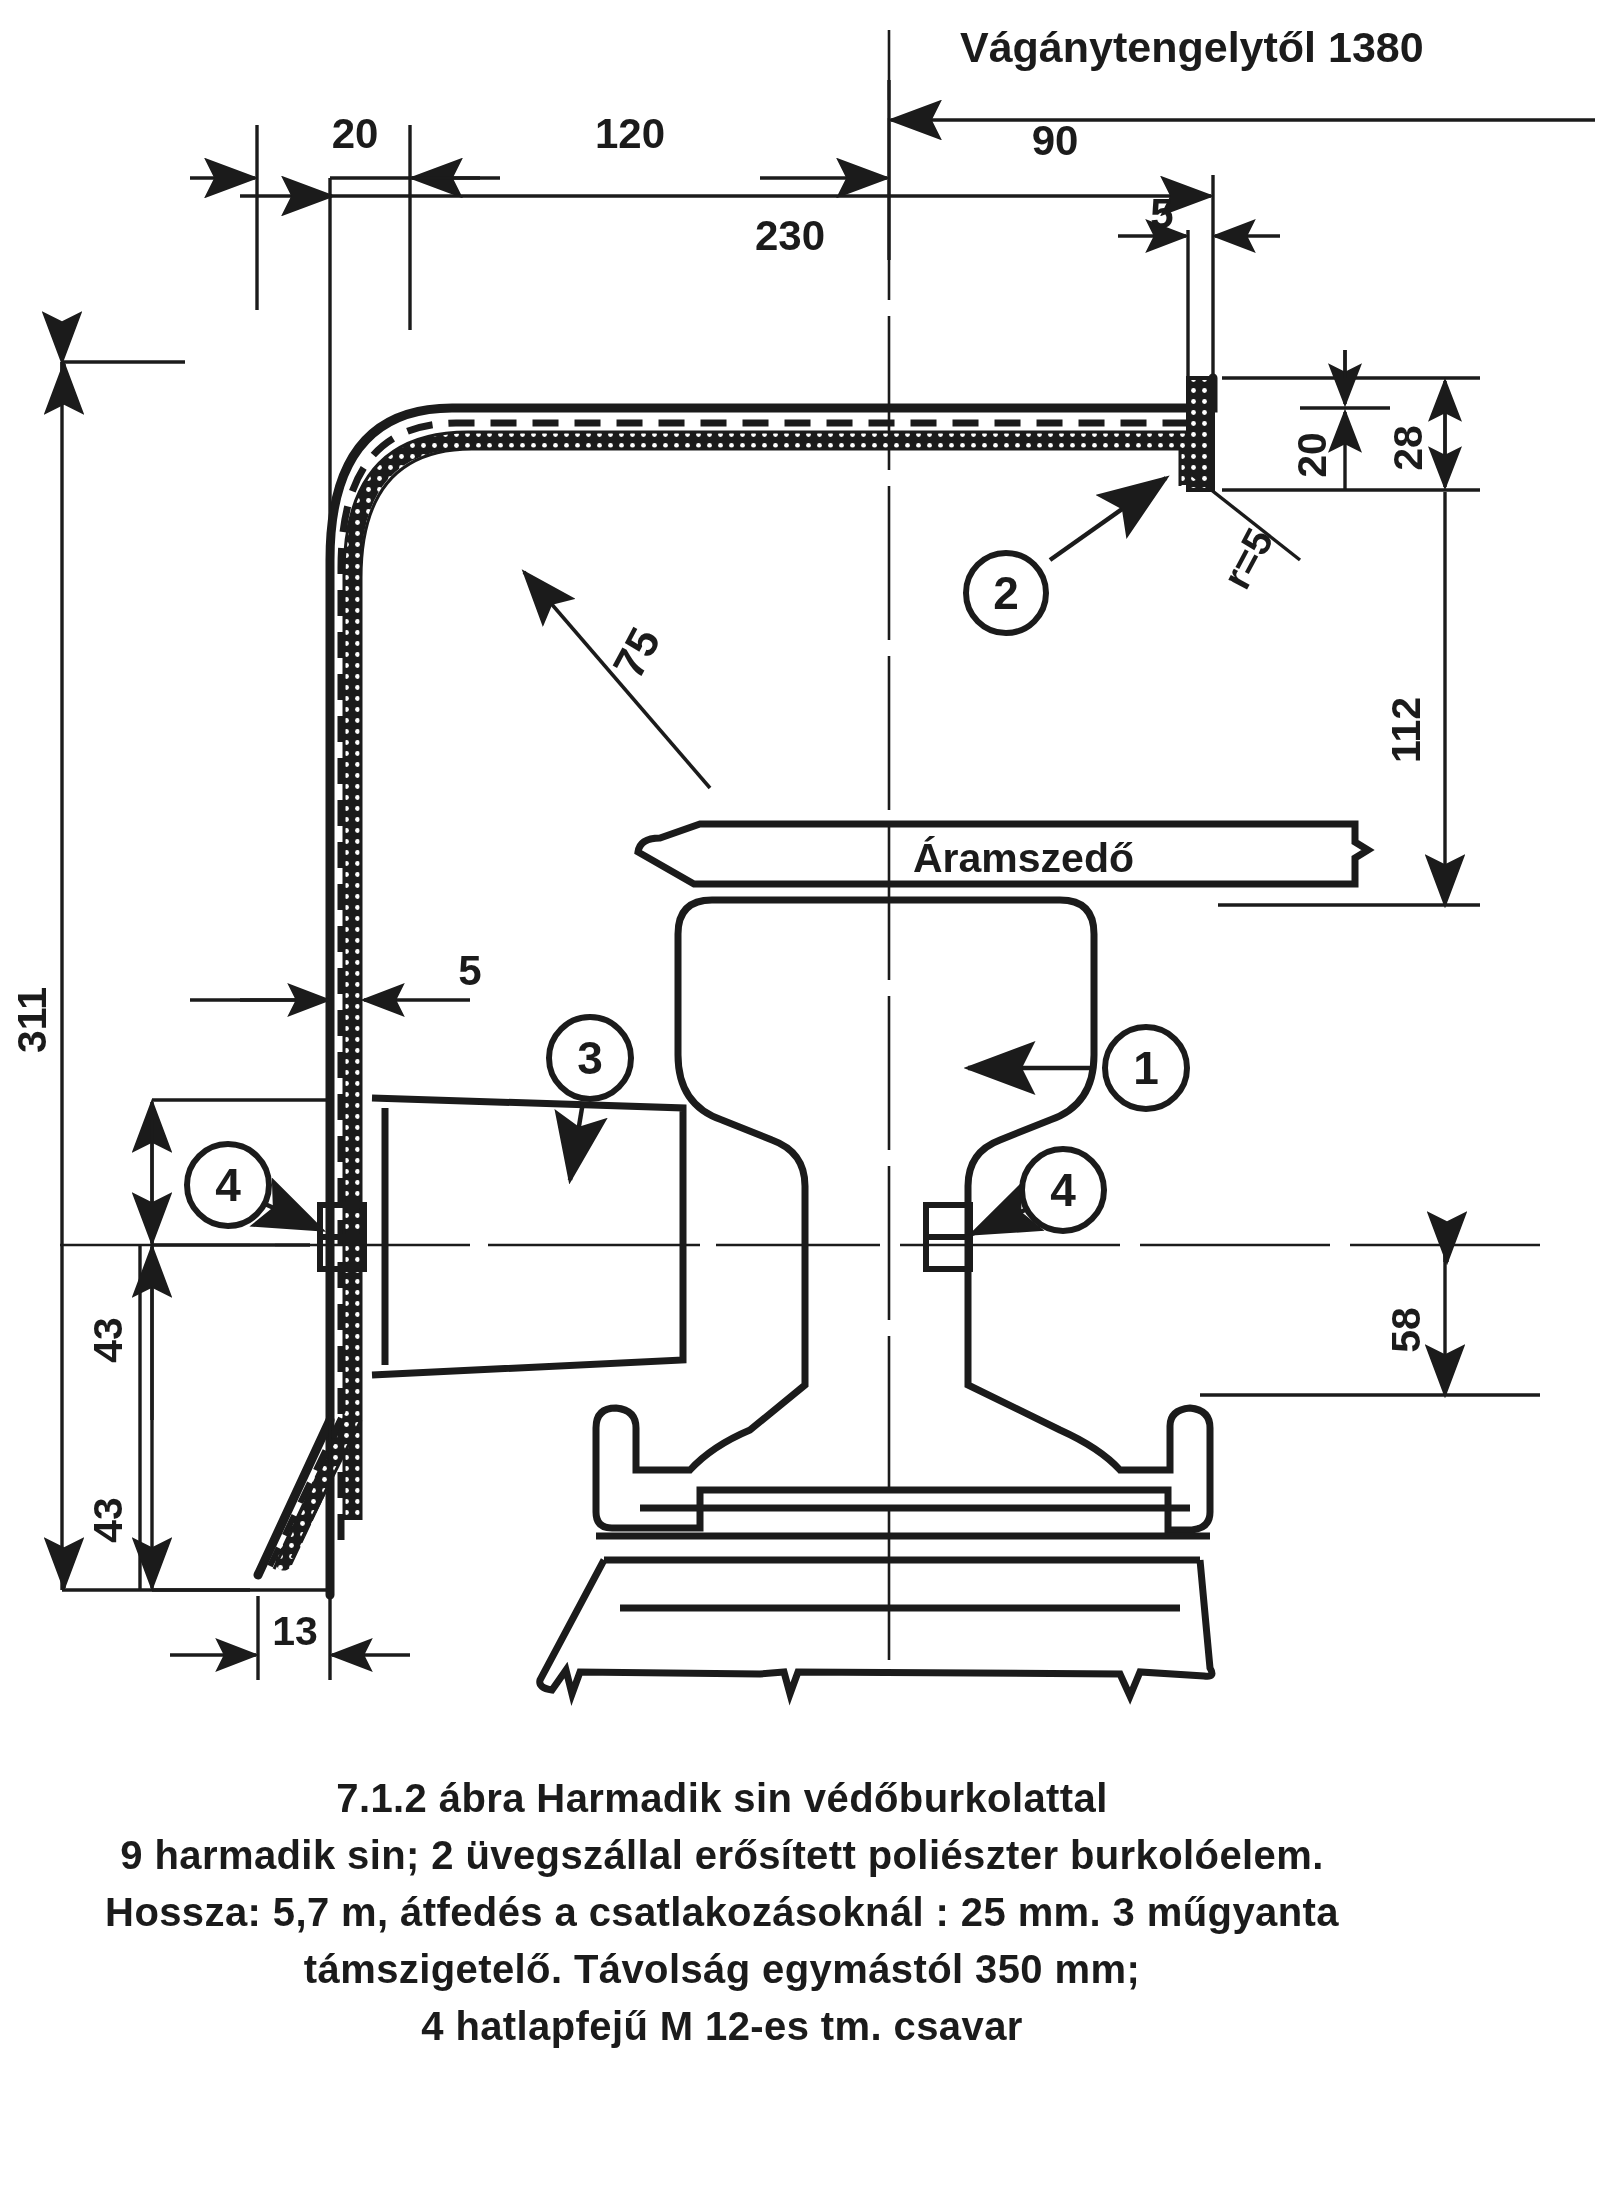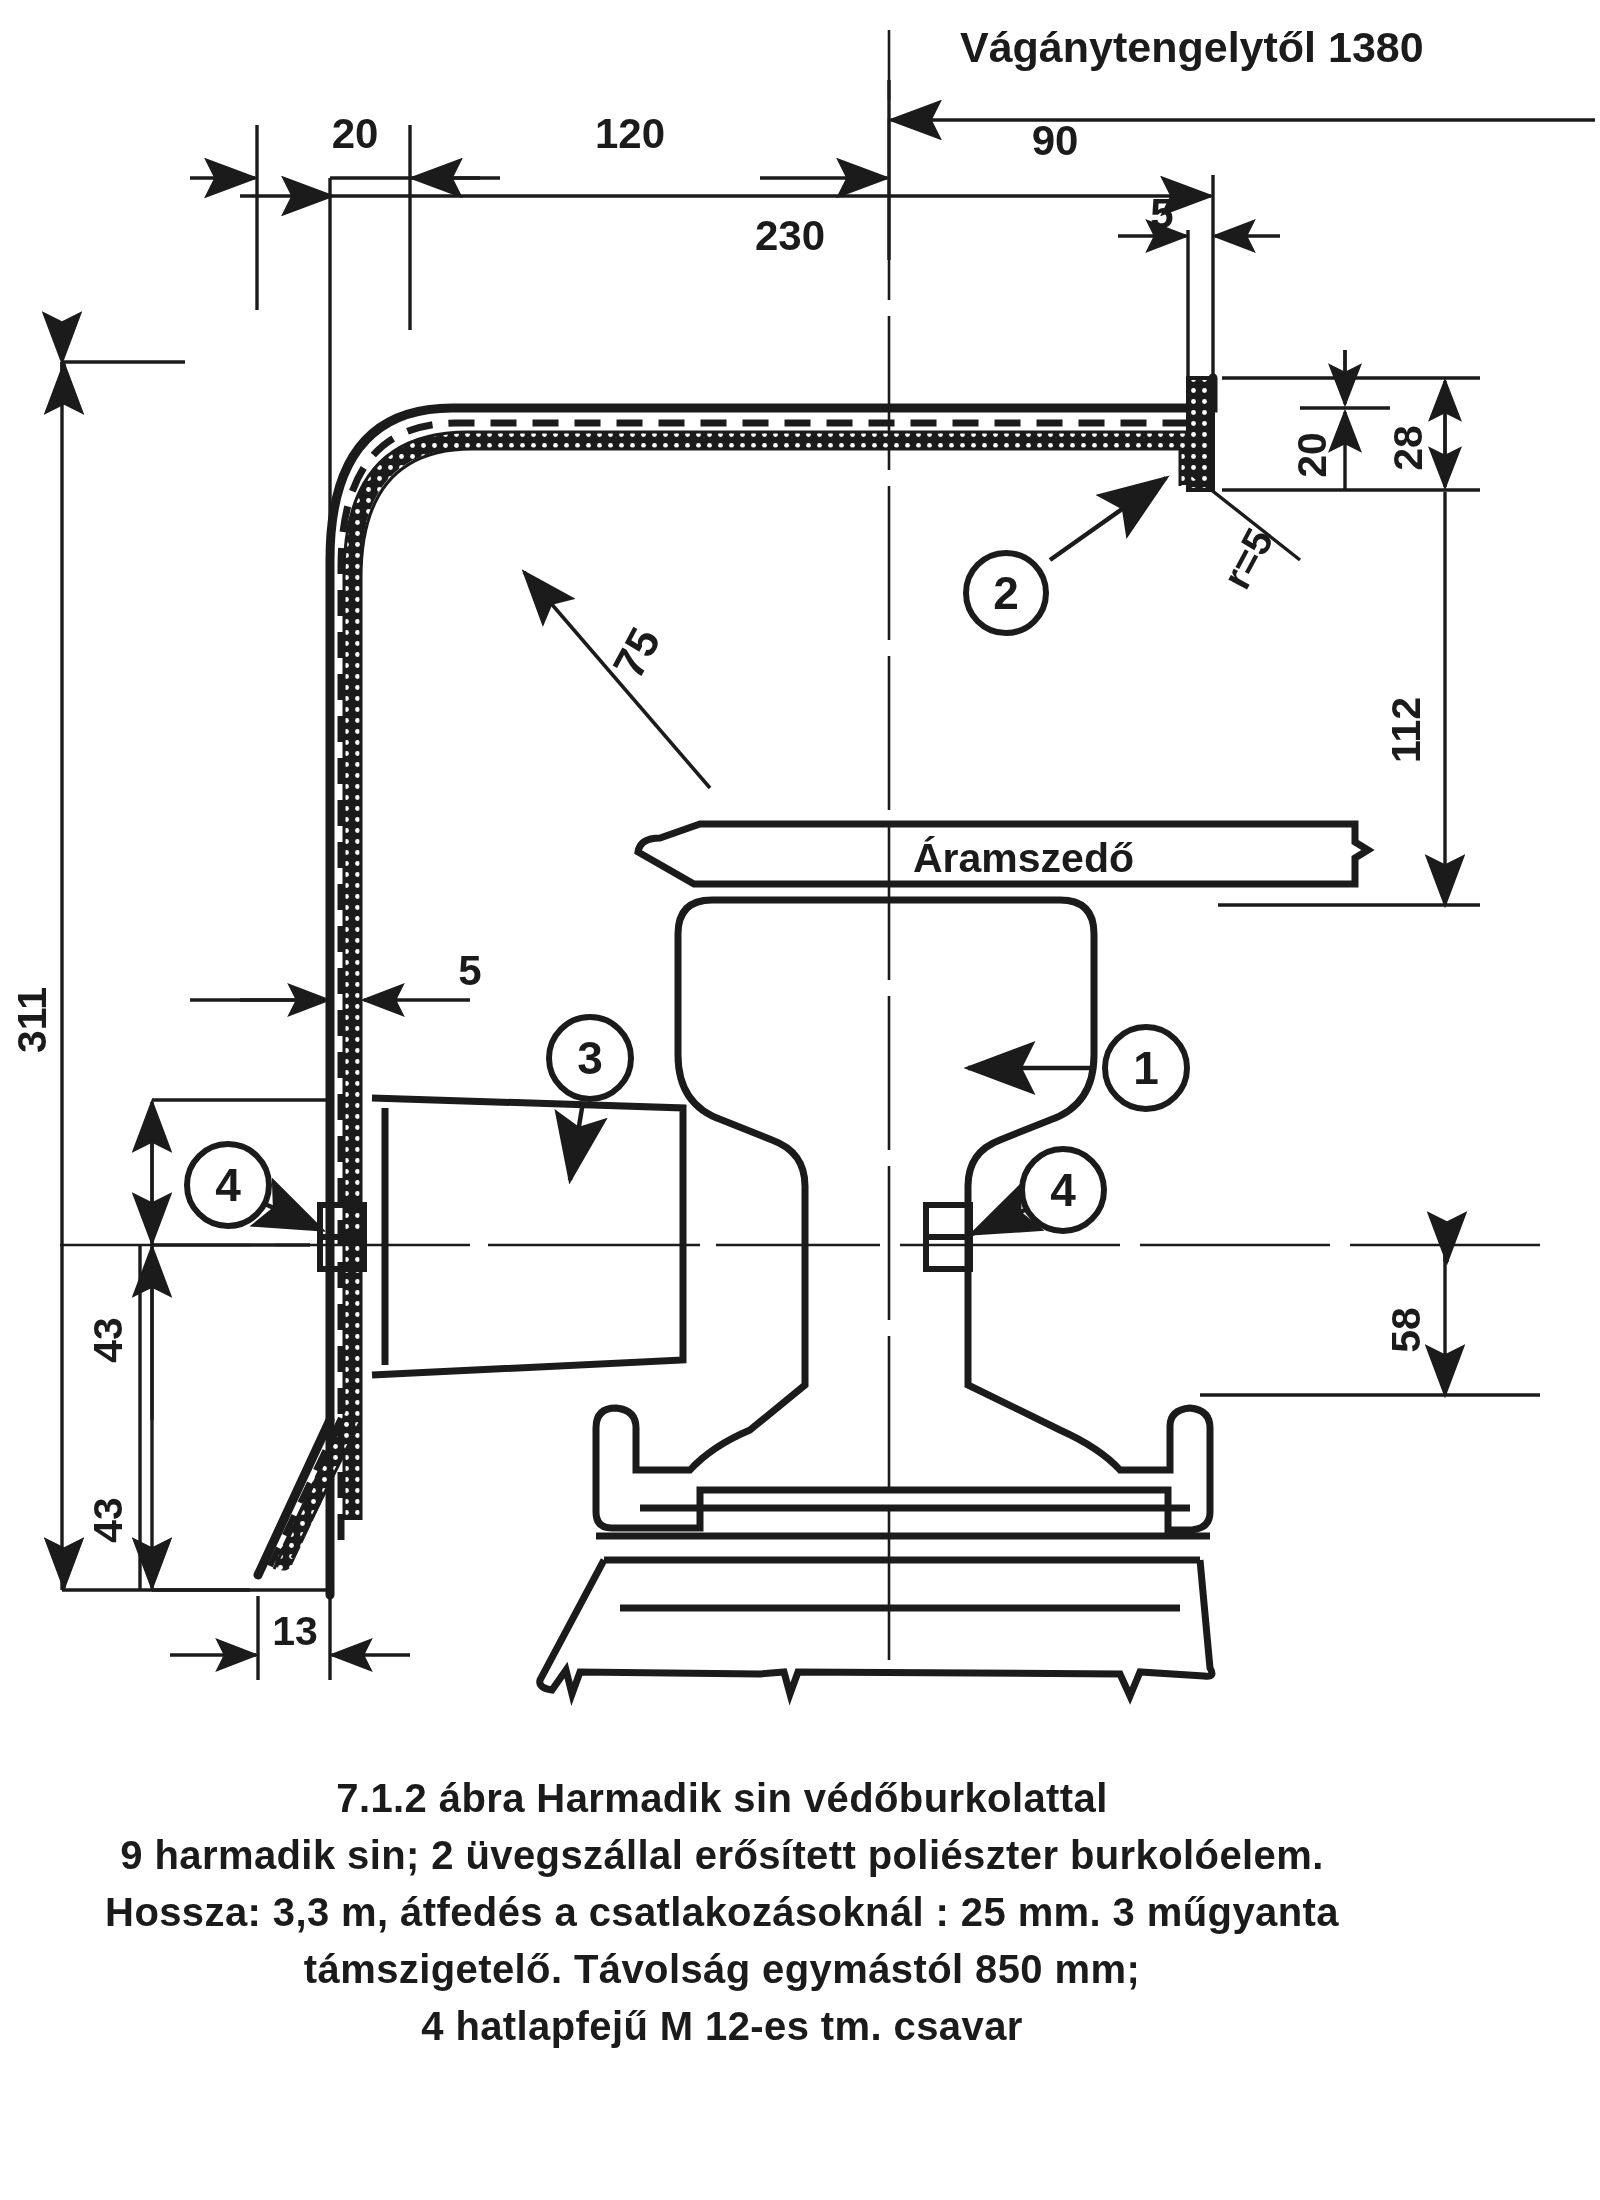--- a/index.html
+++ b/index.html
@@ -230,18 +230,18 @@
       <line x1="1025" y1="1210" x2="972" y2="1234" stroke="#1b1b1b" stroke-width="4.5" marker-end="url(#ar)"></line>
       <circle cx="1063" cy="1190" r="41" fill="#fff" stroke="#1b1b1b" stroke-width="6"></circle>
       <text x="1063" y="1206" font-size="46" text-anchor="middle">4</text>
     </g>
 
   </svg>
 
   <div class="cap">
     <div>7.1.2 ábra Harmadik sin védőburkolattal</div>
     <div>9 harmadik sin; 2 üvegszállal erősített poliészter burkolóelem.</div>
-    <div>Hossza: 3,3 m, átfedés a csatlakozásoknál : 25 mm. 3 műgyanta</div>
-    <div>támszigetelő. Távolság egymástól 850 mm;</div>
+    <div>Hossza: 5,7 m, átfedés a csatlakozásoknál : 25 mm. 3 műgyanta</div>
+    <div>támszigetelő. Távolság egymástól 350 mm;</div>
     <div>4 hatlapfejű M 12-es tm. csavar</div>
   </div>
 
 </div>
 
 </body></html>

